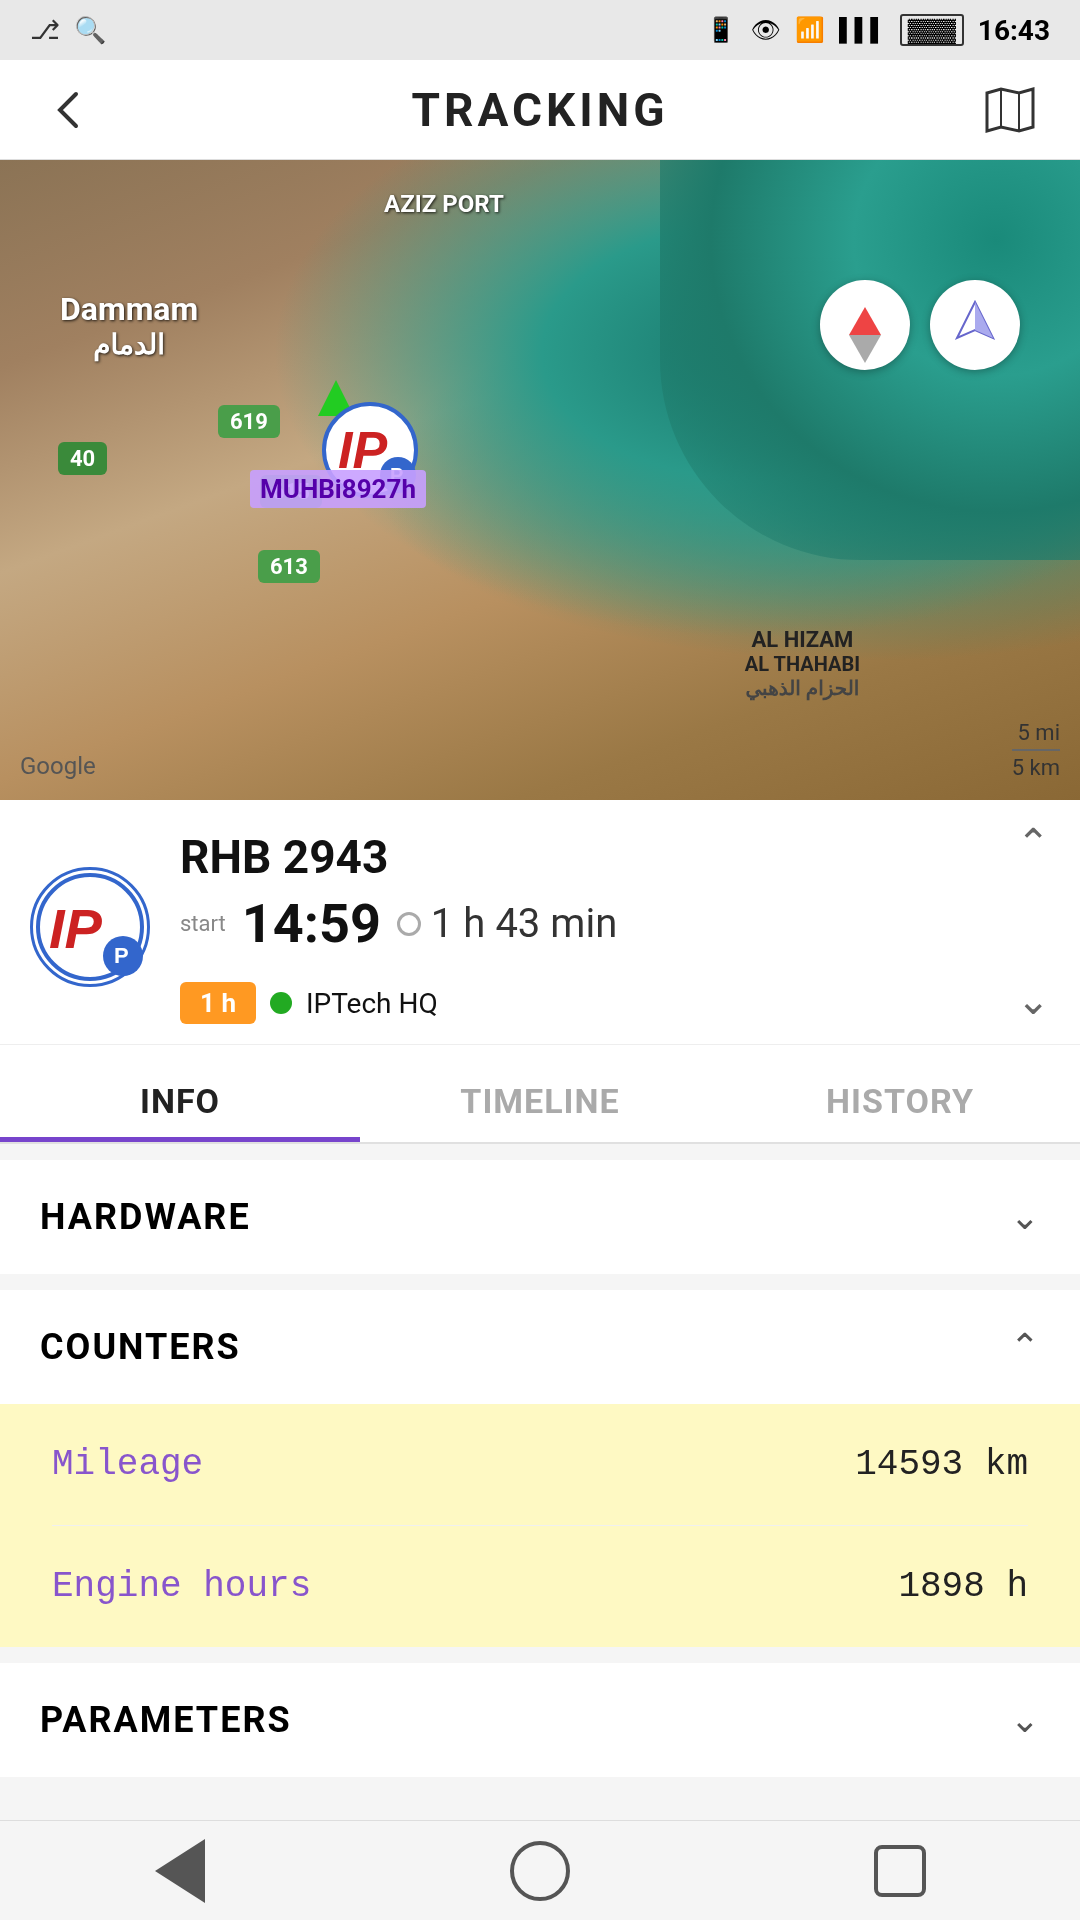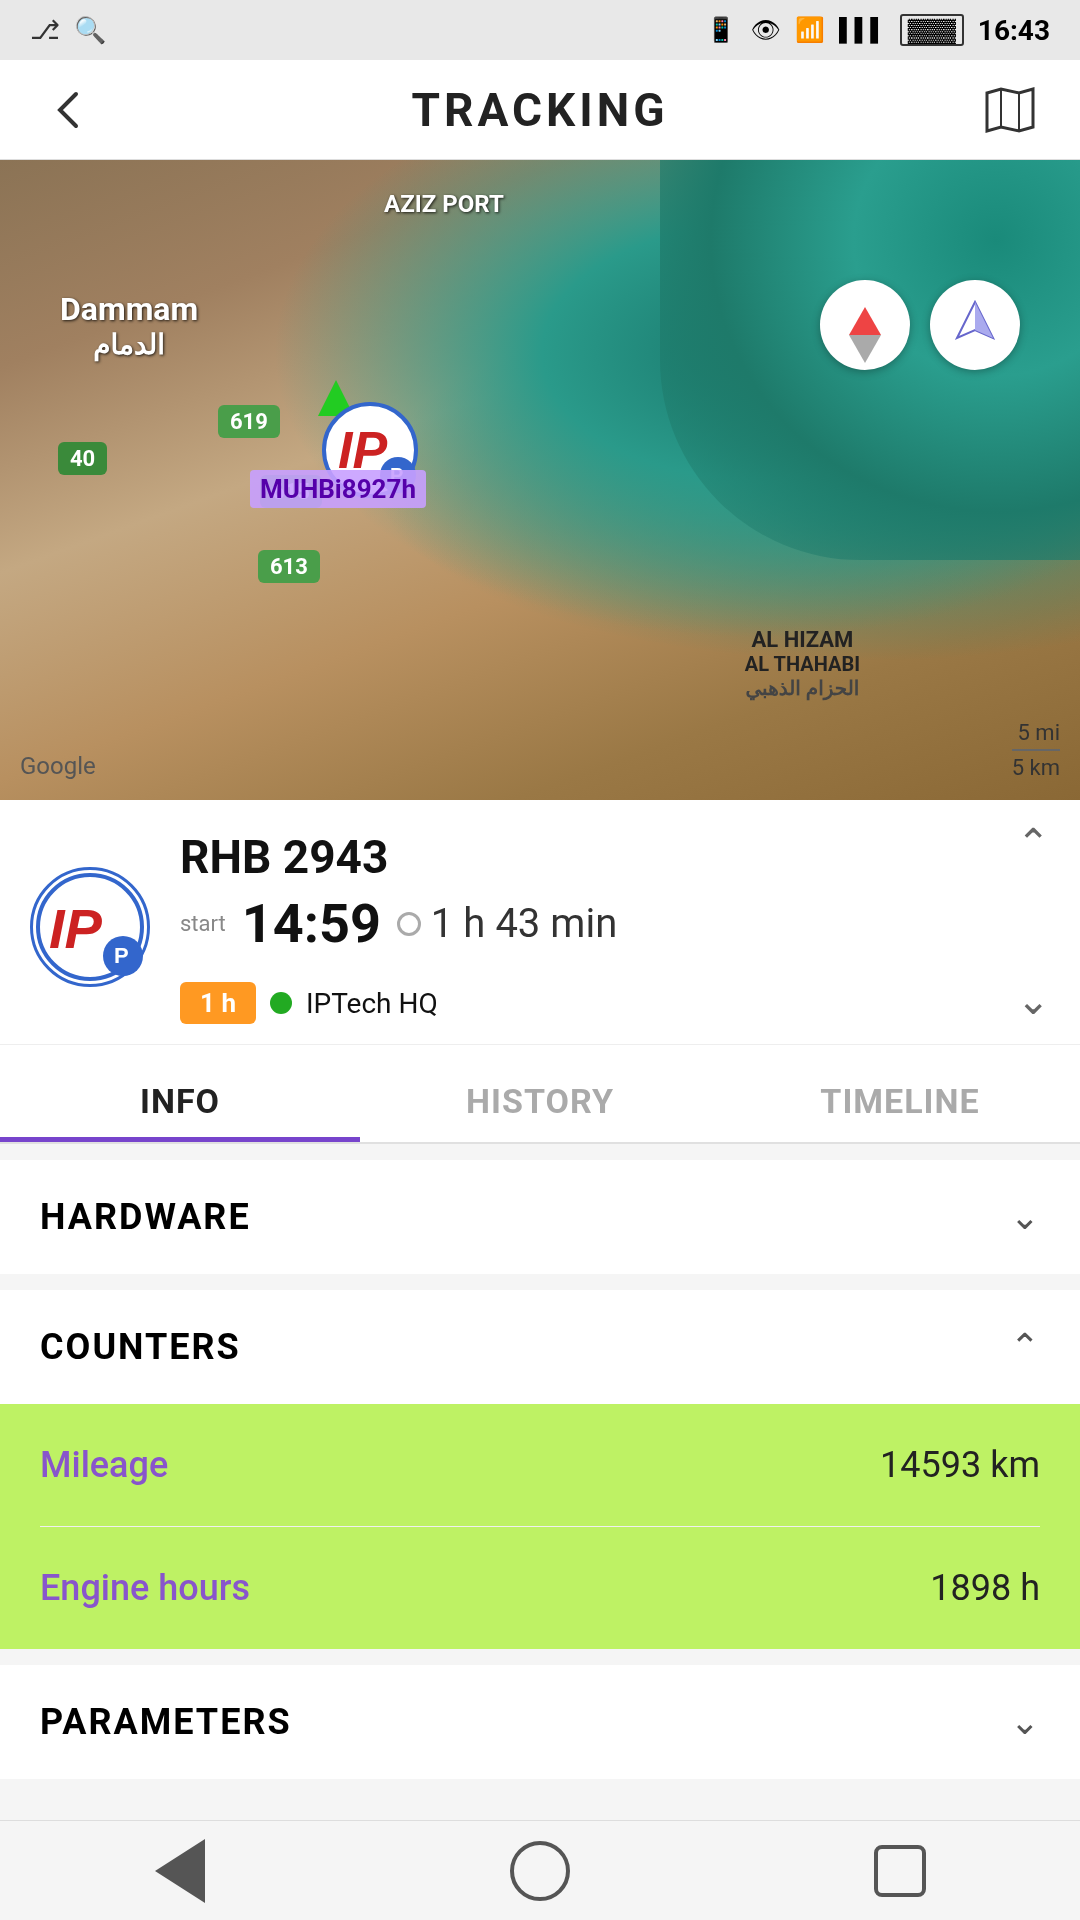--- a/index.html
+++ b/index.html
@@ -348,22 +348,23 @@
       font-weight: bold;
       color: #000000;
       letter-spacing: 2px;
     }
     .chevron-icon {
       font-size: 36px;
       color: #555;
     }
 
     .section-body {
-      background: #bef264;
-      padding: 0 40px;
+      background: #fef9c3;
+      padding: 0 52px;
+      font-family: Liberation Mono, monospace;
     }
     .counter-row {
       display: flex;
       align-items: center;
       justify-content: space-between;
       padding: 40px 0;
       border-bottom: 1px solid #f0f0f0;
     }
     .counter-row:last-child {
       border-bottom: none;
@@ -551,24 +552,24 @@
     </div>
   </div>
   <div class="panel-expand-btn">⌄</div>
 </div>
 
 <div class="tabs-row">
   <div class="tab-item active">
     <span>INFO</span>
   </div>
   <div class="tab-item">
+    <span>TIMELINE</span>
+  </div>
+  <div class="tab-item">
     <span>HISTORY</span>
-  </div>
-  <div class="tab-item">
-    <span>TIMELINE</span>
   </div>
 </div>
 
 <div class="content-area">
 
   <div class="section-header">
     <span class="section-title">HARDWARE</span>
     <span class="chevron-icon">⌄</span>
   </div>
 

